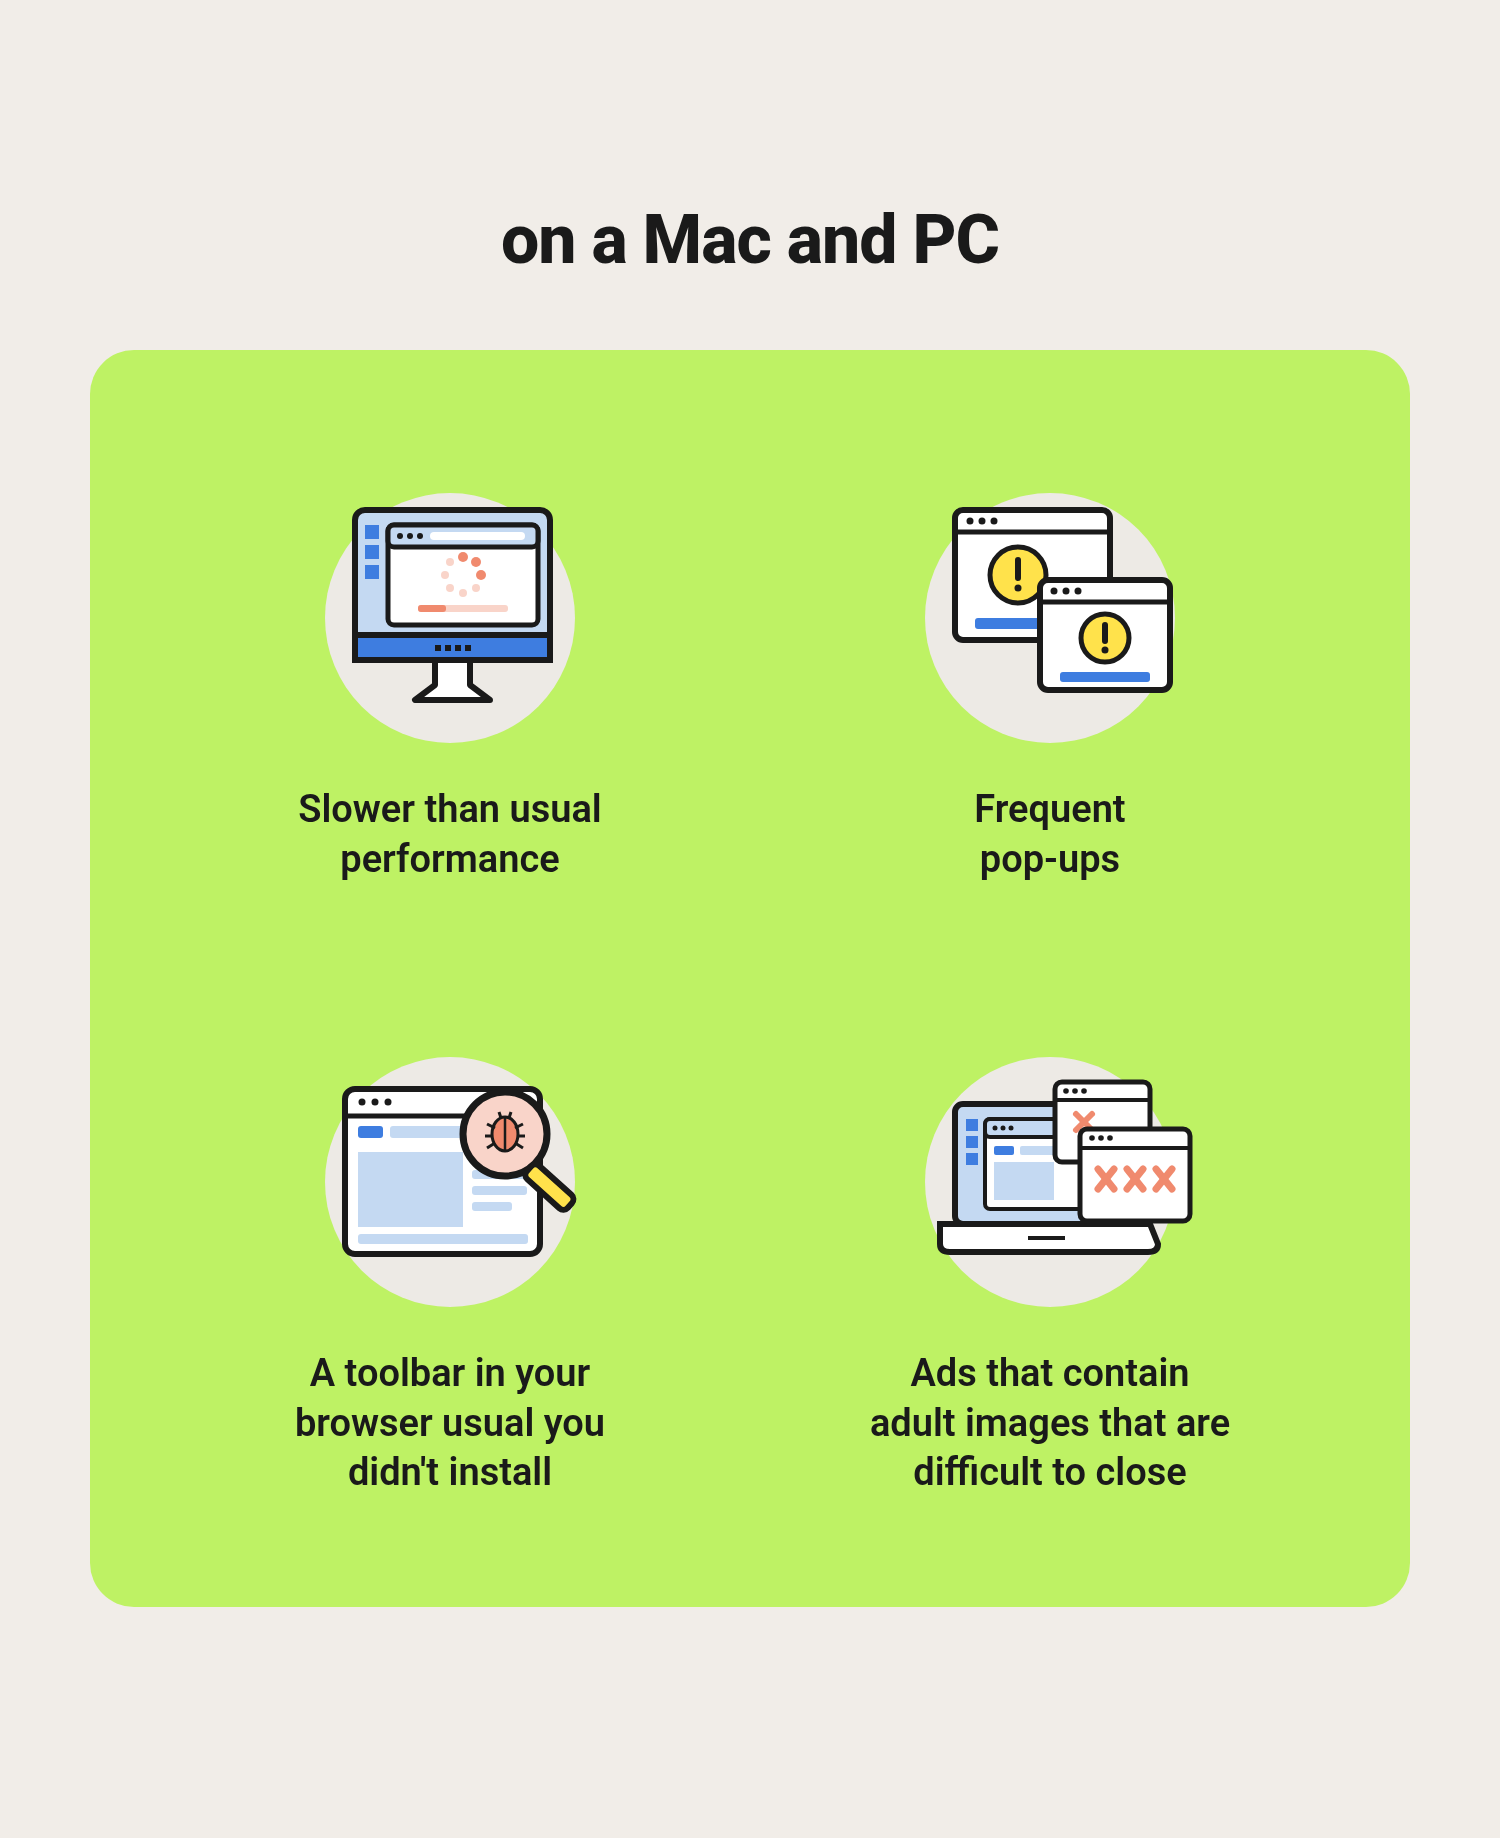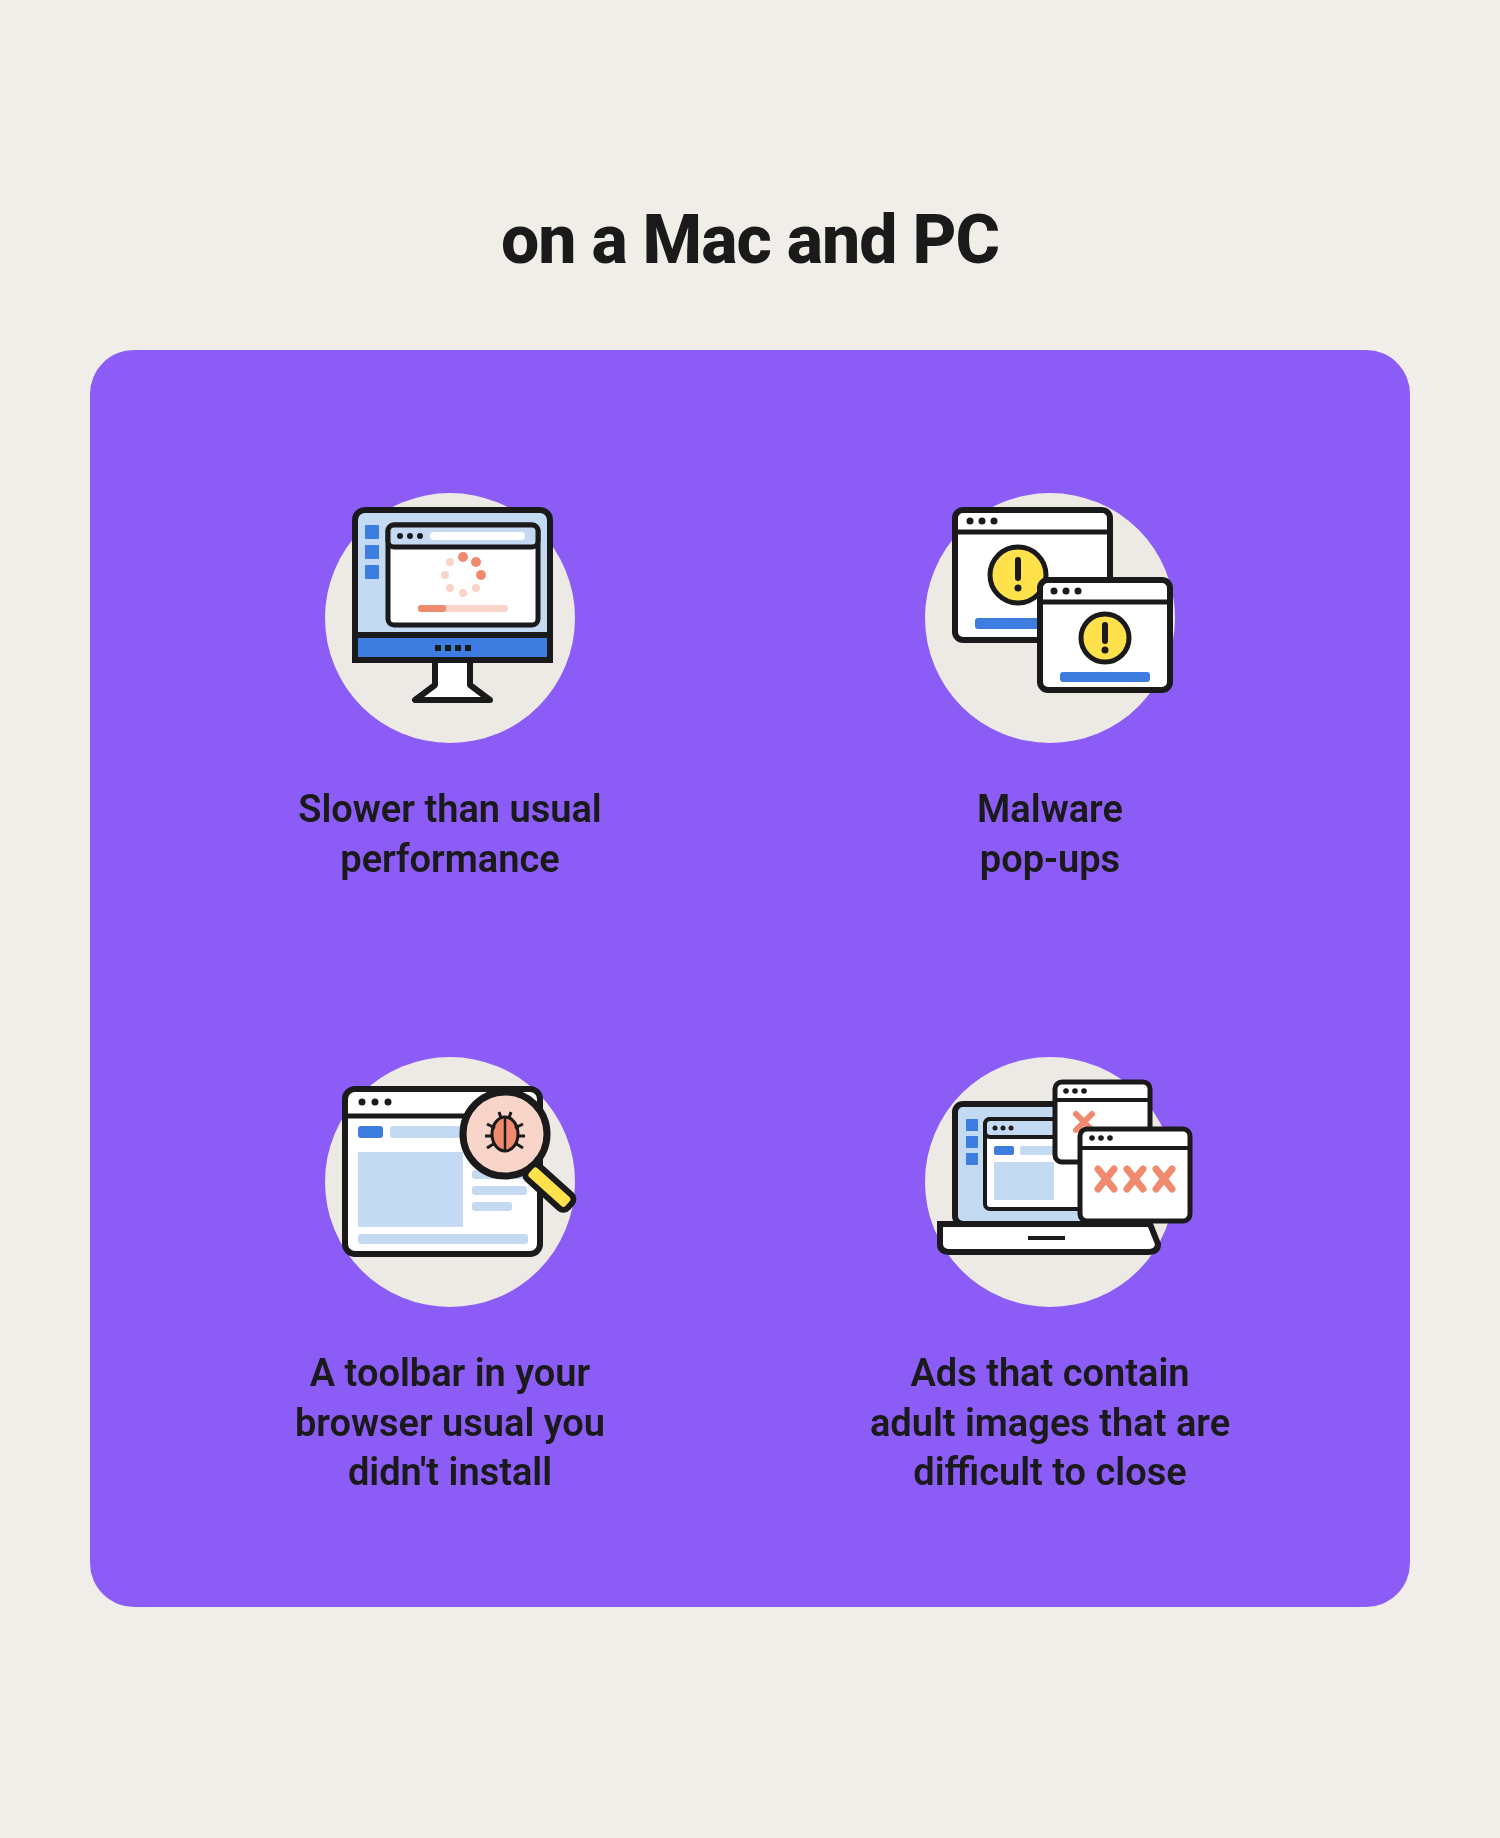--- a/index.html
+++ b/index.html
@@ -15,21 +15,21 @@
   .title {
     text-align: center;
     font-weight: 800;
     font-size: 68px;
     line-height: 1.18;
     letter-spacing: -1px;
     margin-top: 120px;
     color: #1a1a1a;
   }
   .card {
-    background: #8b5cf6;
+    background: #bef264;
     border-radius: 44px;
     width: 1320px;
     margin-top: 70px;
     padding: 120px 80px 110px 80px;
     display: grid;
     grid-template-columns: 1fr 1fr;
     column-gap: 40px;
     row-gap: 150px;
   }
   .cell {
@@ -129,21 +129,21 @@
         <line x1="140" y1="132" x2="270" y2="132" stroke="#1a1a1a" stroke-width="5"></line>
         <circle cx="154" cy="121" r="3.5" fill="#1a1a1a"></circle>
           <circle cx="166" cy="121" r="3.5" fill="#1a1a1a"></circle>
           <circle cx="178" cy="121" r="3.5" fill="#1a1a1a"></circle>
         <circle cx="205" cy="168" r="24" fill="#ffe24b" stroke="#1a1a1a" stroke-width="5"></circle>
         <line x1="205" y1="155" x2="205" y2="171" stroke="#1a1a1a" stroke-width="6" stroke-linecap="round"></line>
         <circle cx="205" cy="180" r="3.5" fill="#1a1a1a"></circle>
         <rect x="160" y="202" width="90" height="10" rx="3" fill="#3e7de0"></rect>
       </svg>
     </div>
-    <div class="caption">Malware
+    <div class="caption">Frequent
 pop-ups</div>
   </div>
 
   <div class="cell">
     <div class="icon-wrap">
       <svg viewBox="0 0 300 280" width="300" height="280">
         <circle cx="150" cy="148" r="125" fill="#edeae5"></circle>
 
         <rect x="45" y="55" width="195" height="165" rx="10" fill="#ffffff" stroke="#1a1a1a" stroke-width="6"></rect>
         <line x1="45" y1="82" x2="240" y2="82" stroke="#1a1a1a" stroke-width="5"></line>

